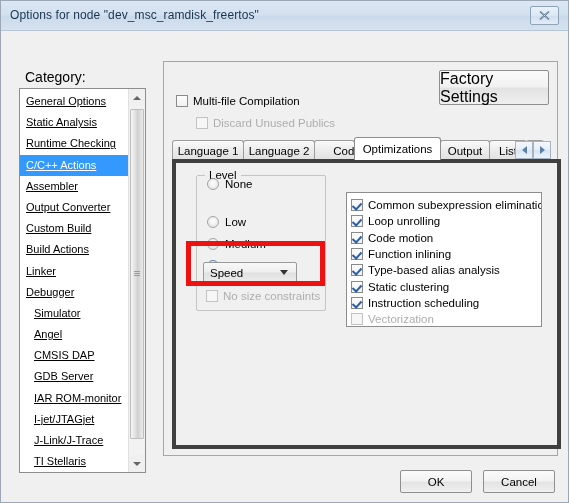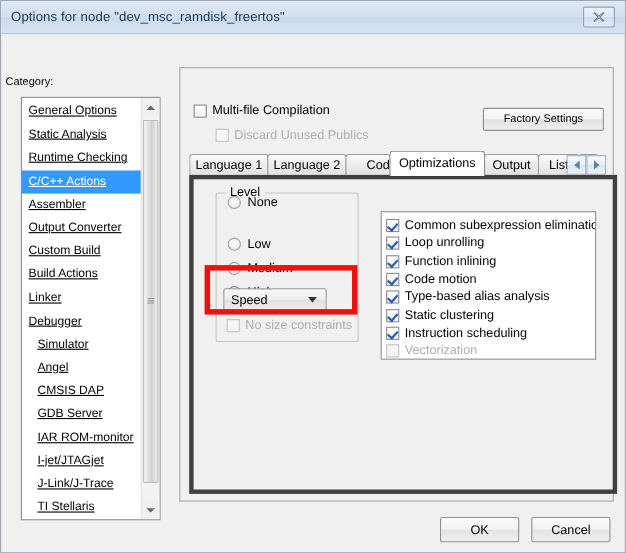--- a/index.html
+++ b/index.html
@@ -54,22 +54,22 @@
     display: flex;
     align-items: center;
     justify-content: center;
     cursor: default;
   }
   #close-btn svg { display: block; }
 
   
   #category-label {
     position: absolute;
-    left: 4px; top: 68px;
-    font-size: 10px;
+    left: 24px; top: 68px;
+    font-size: 14px;
     color: #000;
   }
   #category-list {
     position: absolute;
     left: 18px; top: 87px;
     width: 127px; height: 385px;
     box-sizing: border-box;
     background: #ffffff;
     border: 1px solid #8d8d8d;
     overflow: hidden;
@@ -155,32 +155,31 @@
     left: 162px; top: 60px;
     width: 395px; height: 395px;
     box-sizing: border-box;
     border: 1px solid #a6a6a6;
     background: #f0f0f0;
   }
 
   #factory-btn {
     position: absolute;
     right: 8px; top: 8px;
-    width: 110px; height: 21px;
+    width: 110px; height: 35px;
     box-sizing: border-box;
     border: 1px solid #8f8f8f;
     border-radius: 2px;
     background: linear-gradient(to bottom, #fbfbfb 0%, #f1f1f1 48%, #e2e2e2 52%, #efefef 100%);
-    font-size: 10px;
+    font-size: 16px;
     color: #000;
     display: flex;
     align-items: center;
     justify-content: center;
     cursor: default;
-    margin-top: 28px;
   }
 
   .chk-row {
     position: absolute;
     display: flex;
     align-items: center;
     cursor: default;
   }
   .chkbox {
     width: 12px; height: 12px;
@@ -538,25 +537,25 @@
           <div class="trans-row">
             <span class="chkbox checked"></span>
             <span class="chk-label">Common subexpression elimination</span>
           </div>
           <div class="trans-row">
             <span class="chkbox checked"></span>
             <span class="chk-label">Loop unrolling</span>
           </div>
           <div class="trans-row">
             <span class="chkbox checked"></span>
+            <span class="chk-label">Code motion</span>
+          </div>
+          <div class="trans-row">
+            <span class="chkbox checked"></span>
             <span class="chk-label">Function inlining</span>
-          </div>
-          <div class="trans-row">
-            <span class="chkbox checked"></span>
-            <span class="chk-label">Code motion</span>
           </div>
           <div class="trans-row">
             <span class="chkbox checked"></span>
             <span class="chk-label">Type-based alias analysis</span>
           </div>
           <div class="trans-row">
             <span class="chkbox checked"></span>
             <span class="chk-label">Static clustering</span>
           </div>
           <div class="trans-row">

